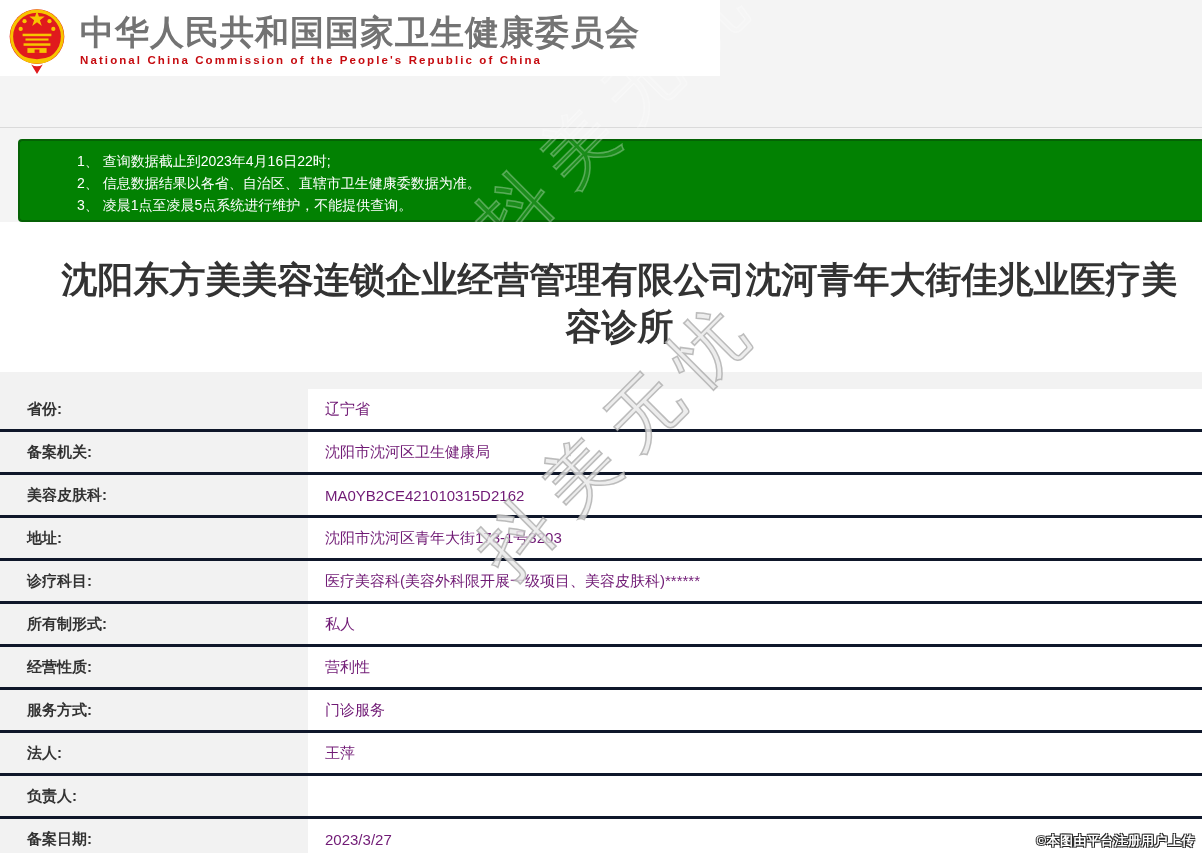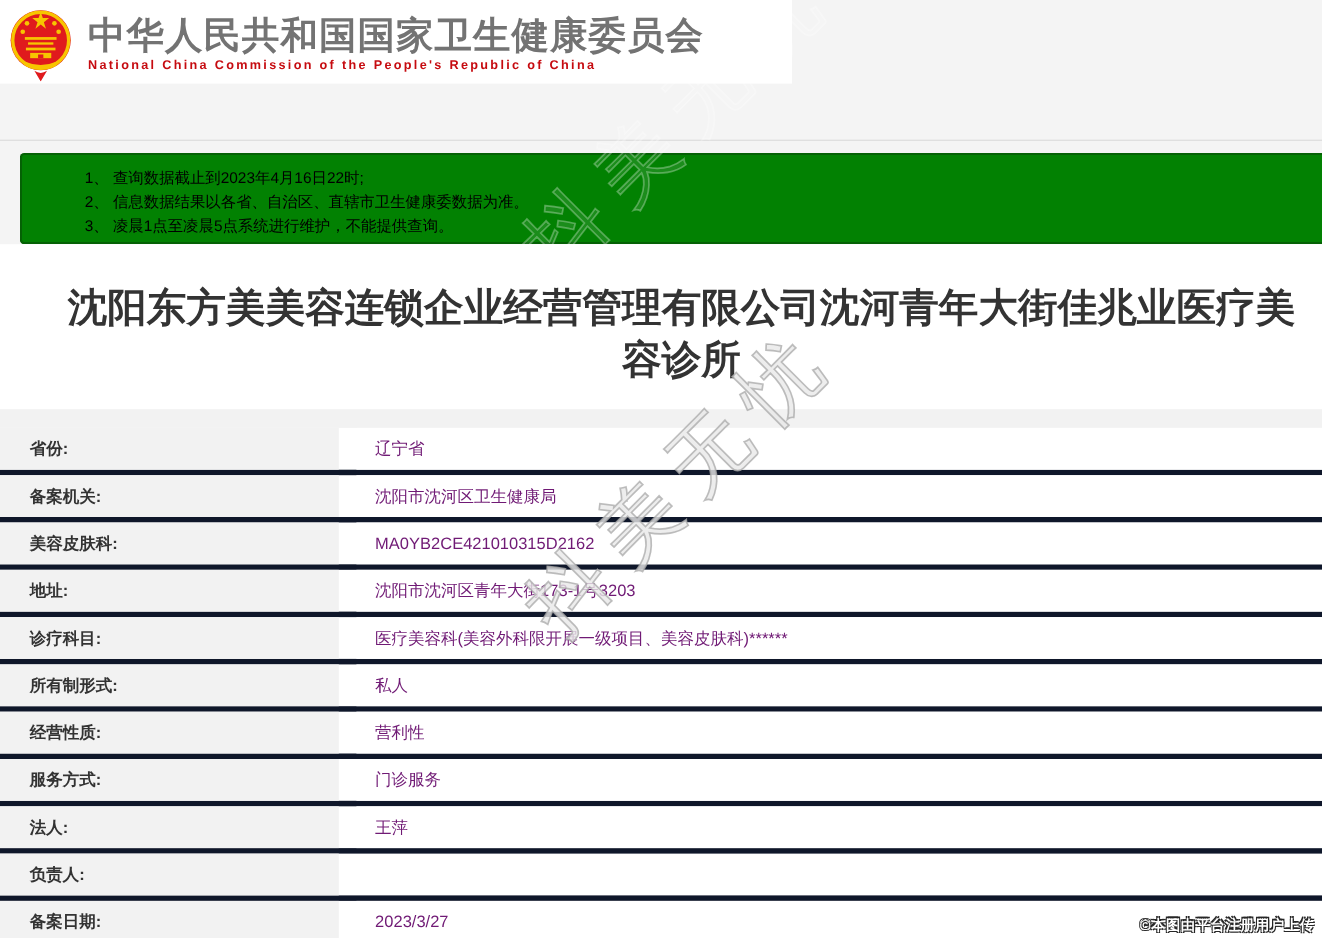--- a/index.html
+++ b/index.html
@@ -31,40 +31,39 @@
     background: #dadada;
   }
   
   .notice {
     position: absolute; left: 18px; top: 139px; right: 0; height: 83px;
     background: #028102; border: 2px solid #056105; border-right: none;
     border-radius: 4px 0 0 4px;
     padding: 9px 0 0 57px; overflow: hidden;
   }
   .notice-line {
-    color: #000000; font-size: 14px; line-height: 22px; white-space: nowrap;
+    color: #ffffff; font-size: 14px; line-height: 22px; white-space: nowrap;
   }
   
   .content {
     position: absolute; left: 0; top: 222px; right: 0; bottom: 0;
     background: #ffffff;
   }
   .record-title {
     padding-top: 34px; text-align: center;
     font-size: 36px; line-height: 47px; font-weight: 700; color: #333;
     white-space: nowrap;
     margin-left: 37px;
   }
   
   .dtable { position: absolute; left: 0; top: 372px; width: 100%; }
   .dtable-topstrip { height: 17px; background: #f2f2f2; }
   .trow {
     display: flex; height: 43px; width: 100%;
-    border-bottom: 5px solid #0f172a;
-    gap: 16px;
+    border-bottom: 3px solid #0f172a;
   }
   .tlabel {
     width: 308px; flex: none; background: #f2f2f2;
     padding-left: 27px; display: flex; align-items: center;
     font-size: 15px; font-weight: 700; color: #333;
   }
   .tvalue {
     flex: 1; background: #ffffff;
     padding-left: 17px; display: flex; align-items: center;
     font-size: 15px; font-weight: 400; color: #701a75;

